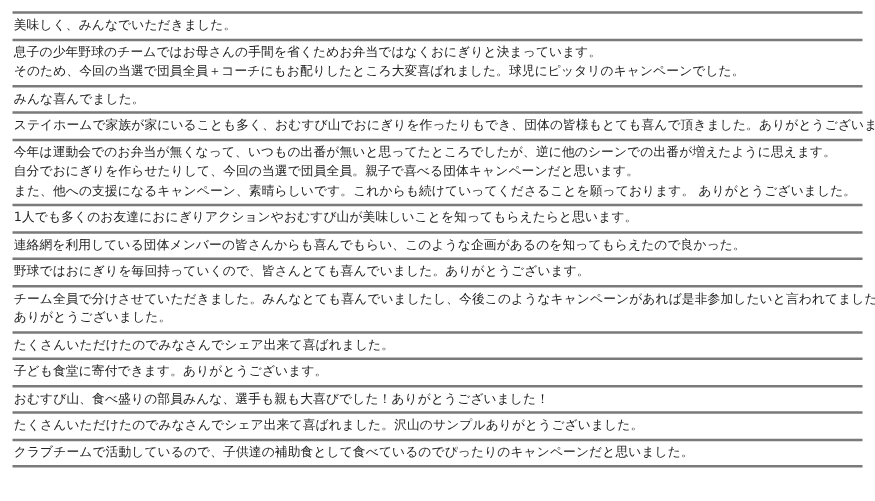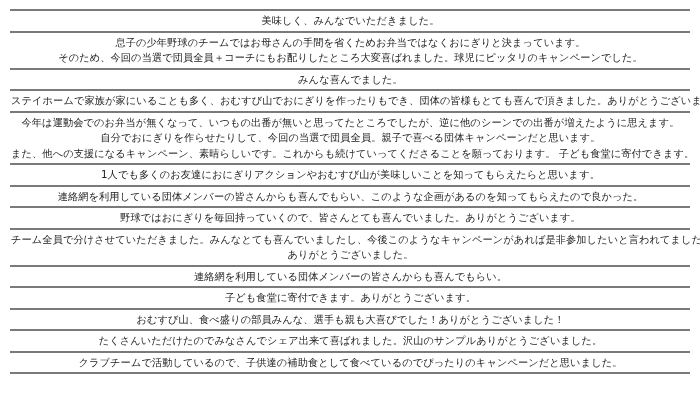--- a/index.html
+++ b/index.html
@@ -1,19 +1,19 @@
 <!DOCTYPE html>
 <html><head>
 <meta charset="utf-8">
 <style>
   html, body { margin: 0; padding: 0; background: #ffffff; }
   body { width: 700px; height: 401px; overflow: hidden; position: relative;
          font-family: "DejaVu Sans", sans-serif; color: #222222; }
   .list { position: absolute; left: 10px; top: 9px; width: 680px; }
-  .row { border-top: 2px solid #7a7a7a; padding: 2px 0 2px 1px; text-align: center; }
+  .row { border-top: 2px solid #7a7a7a; padding: 2px 0 2px 1px; }
   .row:last-child { border-bottom: 2px solid #7a7a7a; }
   .line { font-size: 10.2px; line-height: 15.5px; white-space: nowrap; letter-spacing: 0.1px; }
 </style>
 </head>
 <body>
 
 <div class="list">
   <div class="row">
     <div class="line">美味しく、みんなでいただきました。</div>
   </div>
@@ -23,37 +23,37 @@
   </div>
   <div class="row">
     <div class="line">みんな喜んでました。</div>
   </div>
   <div class="row">
     <div class="line">ステイホームで家族が家にいることも多く、おむすび山でおにぎりを作ったりもでき、団体の皆様もとても喜んで頂きました。ありがとうございました。</div>
   </div>
   <div class="row">
     <div class="line">今年は運動会でのお弁当が無くなって、いつもの出番が無いと思ってたところでしたが、逆に他のシーンでの出番が増えたように思えます。</div>
     <div class="line">自分でおにぎりを作らせたりして、今回の当選で団員全員。親子で喜べる団体キャンペーンだと思います。</div>
-    <div class="line">また、他への支援になるキャンペーン、素晴らしいです。これからも続けていってくださることを願っております。 子ども食堂に寄付できます。</div>
+    <div class="line">また、他への支援になるキャンペーン、素晴らしいです。これからも続けていってくださることを願っております。 ありがとうございました。</div>
   </div>
   <div class="row">
     <div class="line">1人でも多くのお友達におにぎりアクションやおむすび山が美味しいことを知ってもらえたらと思います。</div>
   </div>
   <div class="row">
     <div class="line">連絡網を利用している団体メンバーの皆さんからも喜んでもらい、このような企画があるのを知ってもらえたので良かった。</div>
   </div>
   <div class="row">
     <div class="line">野球ではおにぎりを毎回持っていくので、皆さんとても喜んでいました。ありがとうございます。</div>
   </div>
   <div class="row">
     <div class="line">チーム全員で分けさせていただきました。みんなとても喜んでいましたし、今後このようなキャンペーンがあれば是非参加したいと言われてました！</div>
     <div class="line">ありがとうございました。</div>
   </div>
   <div class="row">
-    <div class="line">連絡網を利用している団体メンバーの皆さんからも喜んでもらい。</div>
+    <div class="line">たくさんいただけたのでみなさんでシェア出来て喜ばれました。</div>
   </div>
   <div class="row">
     <div class="line">子ども食堂に寄付できます。ありがとうございます。</div>
   </div>
   <div class="row">
     <div class="line">おむすび山、食べ盛りの部員みんな、選手も親も大喜びでした！ありがとうございました！</div>
   </div>
   <div class="row">
     <div class="line">たくさんいただけたのでみなさんでシェア出来て喜ばれました。沢山のサンプルありがとうございました。</div>
   </div>

